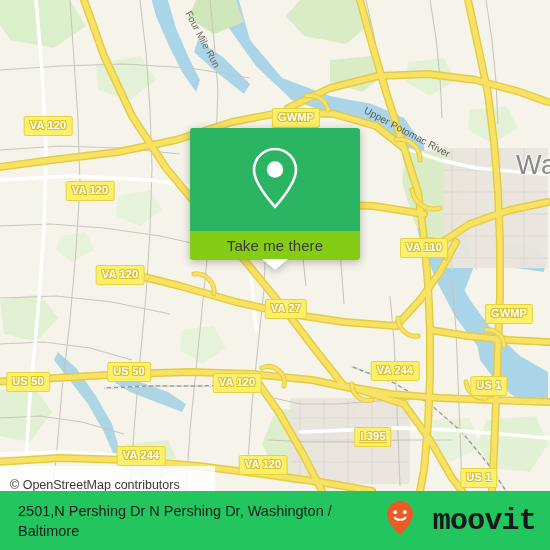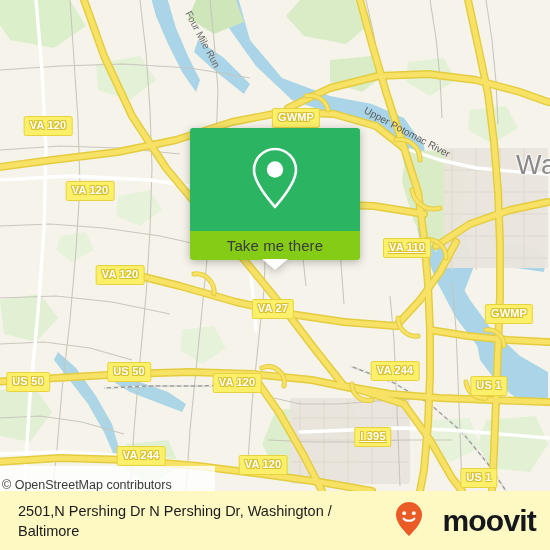--- a/index.html
+++ b/index.html
@@ -129,50 +129,50 @@
     height: 25px;
     width: 215px;
     background: rgba(255,255,255,0.80);
     display: flex;
     align-items: center;
     z-index: 30;
   }
   #attribution-text {
     color: #3a3a3a;
     font-size: 12.5px;
-    padding-left: 2px;
+    padding-left: 10px;
     white-space: nowrap;
     margin-top: 12px;
   }
 
   
   #footer {
     position: absolute;
     left: 0;
     top: 491px;
     width: 550px;
     height: 59px;
-    background: #fef9c3;
+    background: #22c55e;
     display: flex;
     align-items: center;
-    justify-content: space-between;
     box-sizing: border-box;
     padding: 0 14px 0 18px;
   }
   #footer-address {
     color: #1b1b1b;
     font-size: 14.5px;
     line-height: 20px;
     max-width: 370px;
   }
   #brand {
     display: flex;
     align-items: center;
     gap: 18px;
     flex: none;
+    font-family: Liberation Mono, monospace;
   }
   #brand-text {
     color: #14181c;
     font-size: 30px;
     font-weight: bold;
     letter-spacing: -0.8px;
     line-height: 1;
   }
 </style>
 </head>
@@ -353,23 +353,23 @@
       <span>Four Mile Run</span>
     </div>
     <div class="place-label" style="left:516px; top:150px;">
       <span>Was</span>
     </div>
 
     <div class="shield" style="left:48px;  top:126px;"><span>VA 120</span></div>
     <div class="shield" style="left:90px;  top:191px;"><span>VA 120</span></div>
     <div class="shield" style="left:120px; top:275px;"><span>VA 120</span></div>
     <div class="shield" style="left:296px; top:118px;"><span>GWMP</span></div>
-    <div class="shield" style="left:407px; top:248px;text-decoration:underline;"><span>VA 110</span></div>
+    <div class="shield" style="left:424px; top:248px;"><span>VA 110</span></div>
     <div class="shield" style="left:509px; top:314px;"><span>GWMP</span></div>
-    <div class="shield" style="left:273px; top:309px;"><span>VA 27</span></div>
+    <div class="shield" style="left:286px; top:309px;"><span>VA 27</span></div>
     <div class="shield" style="left:28px;  top:382px;"><span>US 50</span></div>
     <div class="shield" style="left:129px; top:372px;"><span>US 50</span></div>
     <div class="shield" style="left:237px; top:383px;"><span>VA 120</span></div>
     <div class="shield" style="left:395px; top:371px;"><span>VA 244</span></div>
     <div class="shield" style="left:489px; top:386px;"><span>US 1</span></div>
     <div class="shield" style="left:141px; top:456px;"><span>VA 244</span></div>
     <div class="shield" style="left:373px; top:437px;text-decoration:underline;"><span>I 395</span></div>
     <div class="shield" style="left:263px; top:465px;"><span>VA 120</span></div>
     <div class="shield" style="left:479px; top:478px;"><span>US 1</span></div>
 

